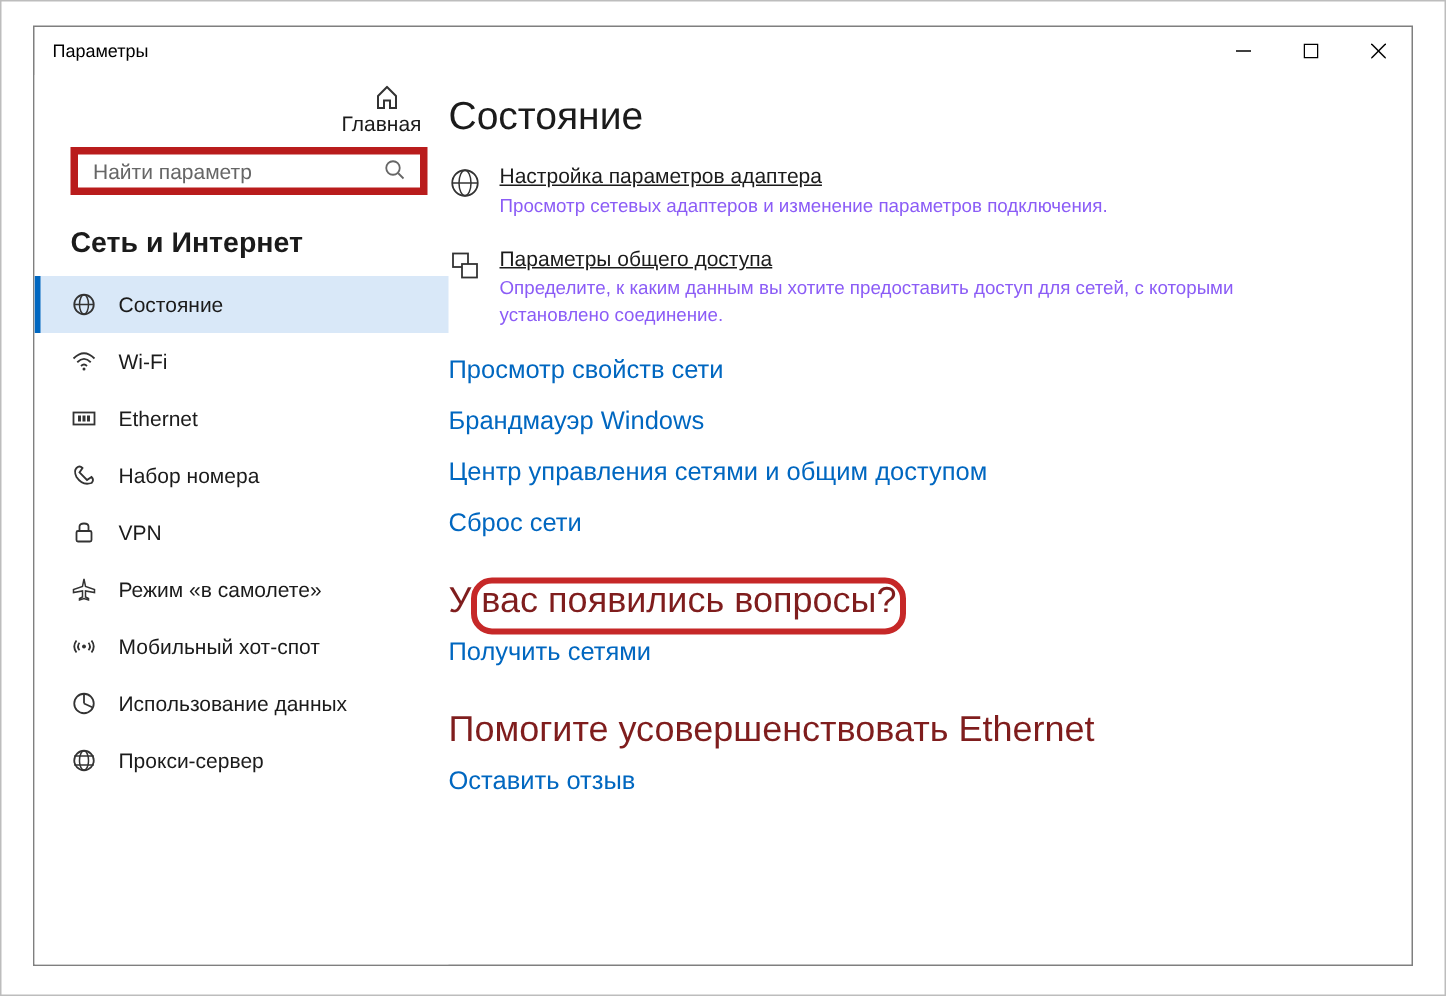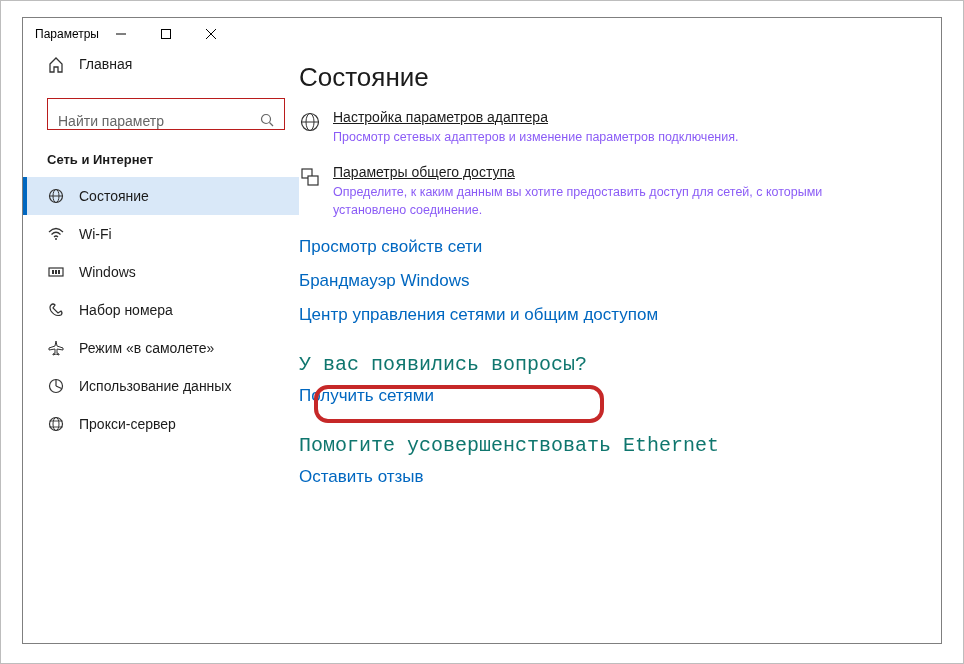--- a/index.html
+++ b/index.html
@@ -1,46 +1,46 @@
 <!DOCTYPE html>
 <html><head>
 <meta charset="utf-8">
 <style>
   * { box-sizing: border-box; margin: 0; padding: 0; }
   html, body { width: 964px; height: 664px; font-family: "Segoe UI", Tahoma, sans-serif; background: #fff; overflow: hidden; }
   .outer-frame { width: 964px; height: 664px; border: 1px solid #bdbdbd; position: relative; background: #fff; }
   .window { position: absolute; left: 21px; top: 16px; width: 920px; height: 627px; background: #fff; border: 1px solid #7f7f7f; display: flex; flex-direction: column; }
-  .titlebar { height: 32px; display: flex; align-items: center; padding-left: 12px; font-size: 12px; color: #000; }
+  .titlebar { height: 32px; display: flex; align-items: center; justify-content: space-between; padding-left: 12px; font-size: 12px; color: #000; }
   .titlebar .controls { display: flex; height: 100%; }
   .titlebar .ctl { width: 45px; height: 100%; display: flex; align-items: center; justify-content: center; }
   .titlebar .ctl svg { display: block; }
   .body { flex: 1; display: flex; overflow: hidden; }
   .sidebar { width: 276px; padding: 6px 0 0 0; background: #fff; }
-  .home { display: flex; align-items: flex-start; height: 38px; padding: 0 18px 0 24px; font-size: 14px; color: #1b1b1b; }
+  .home { display: flex; align-items: flex-end; height: 38px; padding: 0 18px 0 24px; font-size: 14px; color: #1b1b1b; flex-direction: column; }
   .home .icon { width: 18px; height: 18px; margin-right: 14px; display: flex; align-items: center; justify-content: center; }
   .search-wrap { padding: 0 16px 0 24px; margin-top: 4px; }
-  .search { width: 238px; height: 32px; border: 1px solid #b91c1c; display: flex; align-items: flex-end; padding: 0 8px 0 10px; color: #666; font-size: 14px; background: #fff; }
+  .search { width: 238px; height: 32px; border: 5px solid #b91c1c; display: flex; align-items: center; padding: 0 8px 0 10px; color: #666; font-size: 14px; background: #fff; }
   .search-text { flex: 1; }
   .search .sicon { width: 16px; height: 16px; }
-  .group-label { padding: 22px 24px 10px 24px; font-size: 13px; font-weight: 600; color: #1b1b1b; }
+  .group-label { padding: 22px 24px 10px 24px; font-size: 19px; font-weight: 600; color: #1b1b1b; }
   .nav-item { display: flex; align-items: center; height: 38px; padding: 0 18px 0 24px; font-size: 14px; color: #1b1b1b; position: relative; }
   .nav-item.active { background: #d9e8f8; }
   .nav-item.active::before { content: ""; position: absolute; left: 0; top: 0; bottom: 0; width: 4px; background: #0067c0; }
   .nav-item .icon { width: 18px; height: 18px; margin-right: 14px; display: flex; align-items: center; justify-content: center; color: #303030; }
   .main { flex: 1; padding: 12px 26px 0 0; overflow-y: auto; }
   .page-title { font-size: 26px; font-weight: 400; color: #1b1b1b; margin-bottom: 16px; }
   .setting { display: flex; margin-bottom: 18px; max-width: 540px; }
   .setting-icon { width: 22px; height: 22px; margin-right: 12px; margin-top: 2px; flex-shrink: 0; display: flex; align-items: center; justify-content: center; color: #333; }
   .setting-body { flex: 1; }
   .setting-title { font-size: 14px; color: #1b1b1b; margin-bottom: 3px; text-decoration: underline; }
   .setting-desc { font-size: 12.5px; color: #8b5cf6; line-height: 1.45; }
   .link { display: inline-block; font-size: 17px; color: #0067c0; margin-bottom: 14px; }
   .link.highlighted { position: relative; }
   .highlight-box { position: absolute; border: 4px solid #c62828; border-radius: 14px; pointer-events: none; }
-  .section-heading { font-size: 20px; font-weight: 400; color: #0f766e; margin-top: 14px; margin-bottom: 10px; font-family: Liberation Mono, monospace; }
+  .section-heading { font-size: 24px; font-weight: 400; color: #7f1d1d; margin-top: 14px; margin-bottom: 10px; }
 </style>
 </head>
 <body>
 
 <div class="outer-frame">
   <div class="window">
     <div class="titlebar">
       <div>Параметры</div>
       <div class="controls">
         <div class="ctl">
@@ -113,42 +113,63 @@
 
         <div class="nav-item">
           <span class="icon">
             <svg width="16" height="16" viewBox="0 0 16 16">
                 <rect x="1" y="4" width="14" height="8" fill="none" stroke="#333" stroke-width="1.2"></rect>
                 <rect x="4" y="6" width="2" height="4" fill="#333"></rect>
                 <rect x="7" y="6" width="2" height="4" fill="#333"></rect>
                 <rect x="10" y="6" width="2" height="4" fill="#333"></rect>
               </svg>
           </span>
-          <span>Windows</span>
+          <span>Ethernet</span>
         </div>
 
         <div class="nav-item">
           <span class="icon">
             <svg width="16" height="16" viewBox="0 0 16 16">
                 <path d="M3 3 Q5 1 7 3 L5 6 Q8 9 10 11 L13 9 Q15 11 13 13 Q7 15 3 9 Q1 5 3 3 Z" fill="none" stroke="#333" stroke-width="1.2"></path>
               </svg>
           </span>
           <span>Набор номера</span>
         </div>
 
+        <div class="nav-item">
+          <span class="icon">
+            <svg width="16" height="16" viewBox="0 0 16 16">
+                <rect x="3" y="7" width="10" height="7" rx="1" fill="none" stroke="#333" stroke-width="1.2"></rect>
+                <path d="M5 7 L5 4 Q5 2 8 2 Q11 2 11 4 L11 7" fill="none" stroke="#333" stroke-width="1.2"></path>
+              </svg>
+          </span>
+          <span>VPN</span>
+        </div>
 
         <div class="nav-item">
           <span class="icon">
             <svg width="16" height="16" viewBox="0 0 16 16">
                 <path d="M8 1 L9 6 L15 8 L15 10 L9 9 L9 13 L11 14 L11 15 L8 14 L5 15 L5 14 L7 13 L7 9 L1 10 L1 8 L7 6 Z" fill="none" stroke="#333" stroke-width="1"></path>
               </svg>
           </span>
           <span>Режим «в самолете»</span>
         </div>
 
+        <div class="nav-item">
+          <span class="icon">
+            <svg width="16" height="16" viewBox="0 0 16 16">
+                <path d="M3 4 Q0 8 3 12" fill="none" stroke="#333" stroke-width="1.2"></path>
+                <path d="M5 5.5 Q3 8 5 10.5" fill="none" stroke="#333" stroke-width="1.2"></path>
+                <circle cx="8" cy="8" r="1.3" fill="#333"></circle>
+                <path d="M11 5.5 Q13 8 11 10.5" fill="none" stroke="#333" stroke-width="1.2"></path>
+                <path d="M13 4 Q16 8 13 12" fill="none" stroke="#333" stroke-width="1.2"></path>
+              </svg>
+          </span>
+          <span>Мобильный хот-спот</span>
+        </div>
 
         <div class="nav-item">
           <span class="icon">
             <svg width="16" height="16" viewBox="0 0 16 16">
                 <circle cx="8" cy="8" r="6.5" fill="none" stroke="#333" stroke-width="1.2"></circle>
                 <path d="M8 8 L8 1.5" stroke="#333" stroke-width="1.2"></path>
                 <path d="M8 8 L13.5 10.5" stroke="#333" stroke-width="1.2"></path>
               </svg>
           </span>
           <span>Использование данных</span>
@@ -194,20 +215,21 @@
           <div class="setting-body">
             <div class="setting-title">Параметры общего доступа</div>
             <div class="setting-desc">Определите, к каким данным вы хотите предоставить доступ для сетей, с которыми установлено соединение.</div>
           </div>
         </div>
 
 
         <div><span class="link">Просмотр свойств сети</span></div>
         <div><span class="link">Брандмауэр Windows</span></div>
         <div><span class="link">Центр управления сетями и общим доступом</span></div>
+        <div><span class="link highlighted">Сброс сети</span></div>
 
         <div class="section-heading">У вас появились вопросы?</div>
         <div><span class="link">Получить сетями</span></div>
 
         <div class="section-heading">Помогите усовершенствовать Ethernet</div>
         <div><span class="link">Оставить отзыв</span></div>
       </div>
     </div>
   </div>
 

